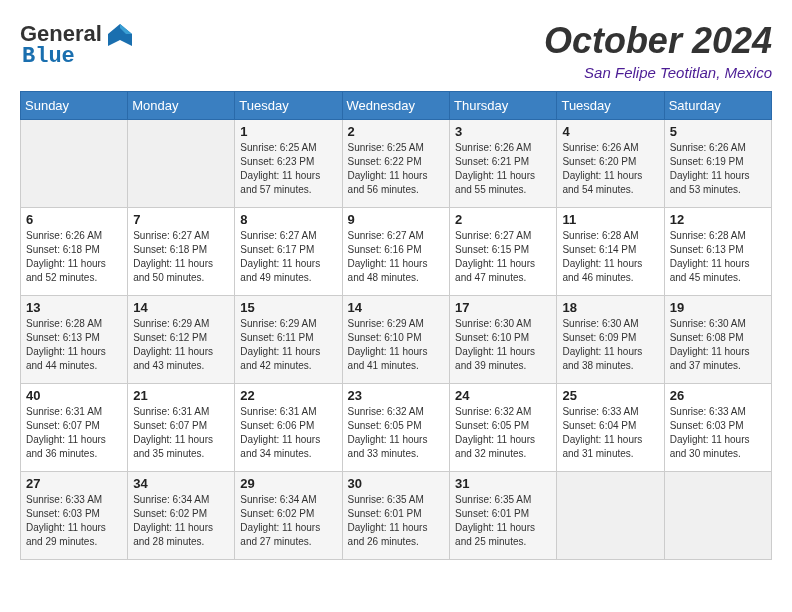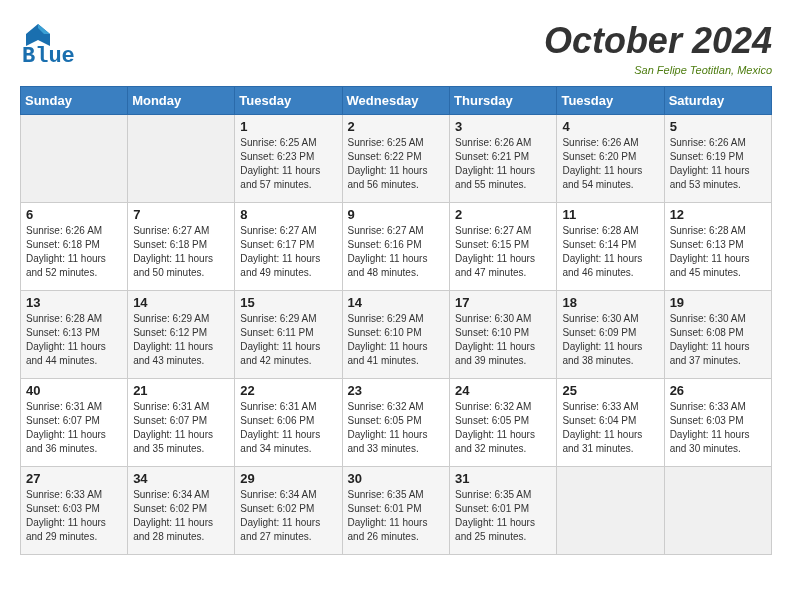--- a/index.html
+++ b/index.html
@@ -38,36 +38,36 @@
     .title-block {
       text-align: right;
       font-style: italic;
     }
     .month-title {
       font-size: 36px;
       font-weight: bold;
       color: #333;
     }
     .location {
-      font-size: 11px;
-      color: #4d7c0f;
+      font-size: 15px;
+      color: #4c1d95;
       margin-top: 2px;
     }
     .calendar {
       width: 100%;
       border-collapse: collapse;
       font-size: 11px;
     }
     .calendar thead tr th {
       background-color: #3a7fc1;
       color: #fff;
       padding: 6px 4px;
       text-align: left;
       font-size: 13px;
-      font-weight: bold;
+      font-weight: normal;
       border: 1px solid #2a6aaa;
     }
     .calendar tbody tr td {
       border: 1px solid #ccc;
       vertical-align: top;
       padding: 4px 5px;
       height: 88px;
       width: 108px;
       background: #fff;
     }
@@ -92,20 +92,21 @@
     .empty-cell {
       background: #f0f0f0 !important;
     }
   </style>
 </head>
 <body>
 
 <div class="header">
   <div class="logo">
     <div class="logo-text">
+      <span class="logo-general">General</span>
       <svg class="logo-icon" viewBox="0 0 28 28">
         <polygon points="14,4 26,14 26,26 14,20 2,26 2,14" fill="#1a6faf"></polygon>
         <polygon points="14,4 26,14 20,14 14,8" fill="#3a9fd4"></polygon>
       </svg>
     </div>
     <span class="logo-blue" style="font-size:22px; font-weight:bold; color:#1a6faf; margin-top:-4px; margin-left:2px;">Blue</span>
   </div>
   <div class="title-block">
     <div class="month-title">October 2024</div>
     <div class="location">San Felipe Teotitlan, Mexico</div>

